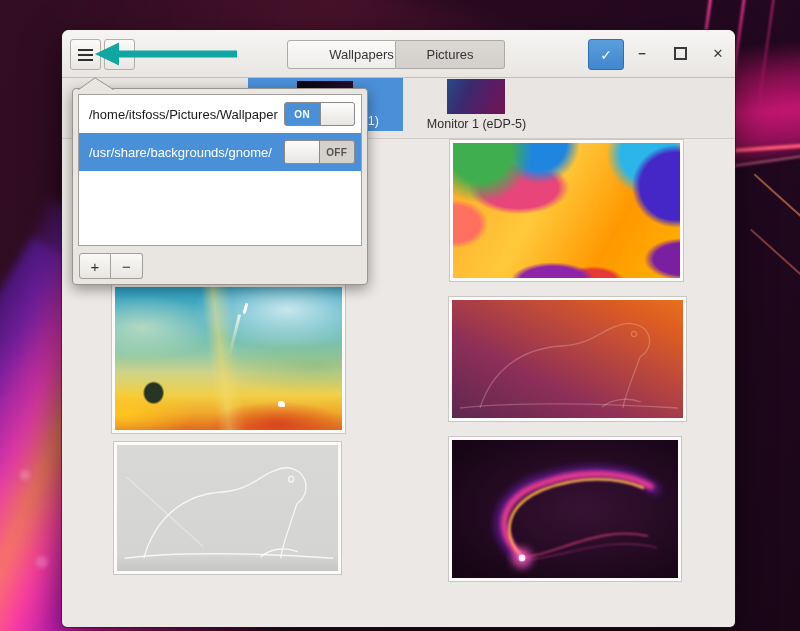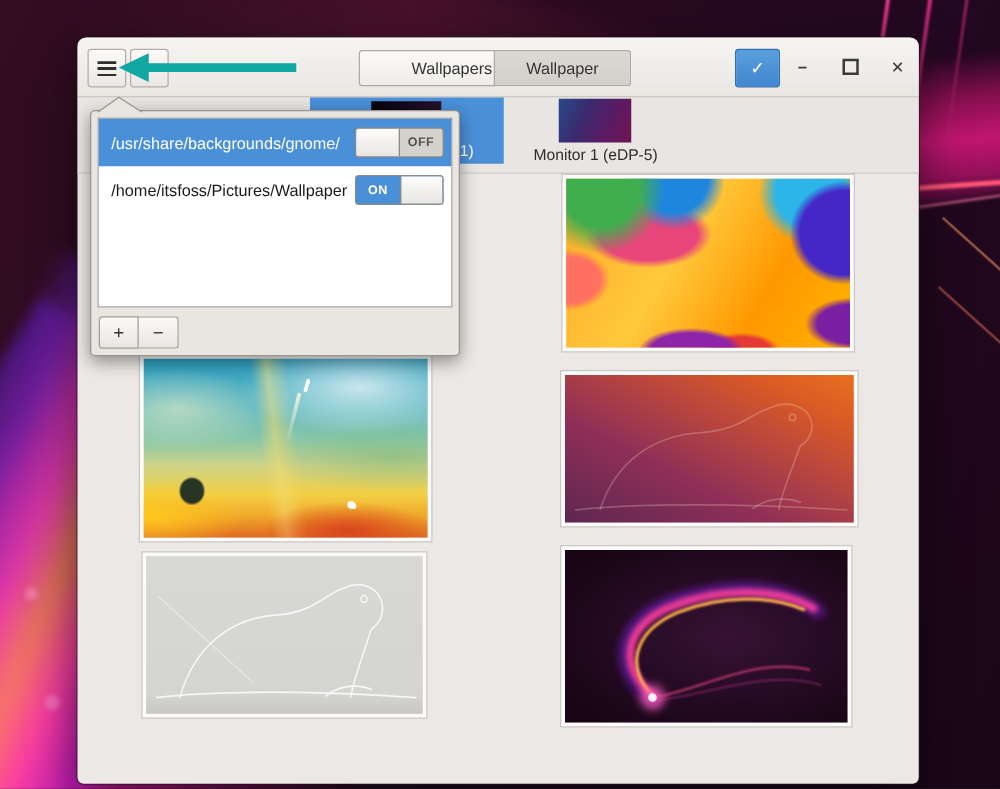--- a/index.html
+++ b/index.html
@@ -172,21 +172,21 @@
     <div class="headerbar">
       <div class="hbtn menu-btn">
         <span class="burger"></span>
       </div>
       <div class="hbtn ghost-btn">
         <span class="ghost-glyph"></span>
       </div>
 
       <div class="tabs">
         <div class="tab active">Wallpapers</div>
-        <div class="tab inactive">Wallpaper</div>
+        <div class="tab inactive">Pictures</div>
       </div>
 
       <div class="apply-btn">
         <span>✓</span>
       </div>
       <div class="winctl ctl-min">
         <span>−</span>
       </div>
       <div class="winctl ctl-max">
         <span class="max-box"></span>
@@ -261,34 +261,34 @@
         <path d="M 70 118 C 110 112 150 85 196 96" fill="none" stroke="#e0407f" stroke-width="1.6" filter="url(#b3)" opacity="0.8"></path>
         <path d="M 74 120 C 115 116 160 95 205 108" fill="none" stroke="#a03080" stroke-width="1.2" filter="url(#b3)" opacity="0.7"></path>
         <circle cx="70" cy="118" r="10" fill="#ff5fb8" filter="url(#b1)" opacity="0.75"></circle>
         <circle cx="70" cy="118" r="3.4" fill="#fff0fa"></circle>
       </svg>
     </div>
   </div>
 
   <div class="popover">
     <div class="plist">
+      <div class="prow plain">
+        <span class="ppath">/home/itsfoss/Pictures/Wallpaper</span>
+        <span class="switch sw-on">
+          <span class="sw-label">ON</span>
+          <span class="sw-handle"></span>
+        </span>
+      </div>
       <div class="prow sel">
         <span class="ppath">/usr/share/backgrounds/gnome/</span>
         <span class="switch sw-off">
           <span class="sw-handle"></span>
           <span class="sw-label">OFF</span>
         </span>
       </div>
-      <div class="prow plain">
-        <span class="ppath">/home/itsfoss/Pictures/Wallpaper</span>
-        <span class="switch sw-on">
-          <span class="sw-label">ON</span>
-          <span class="sw-handle"></span>
-        </span>
-      </div>
     </div>
     <div class="pfoot">
       <div class="pf-btn pf-add">+</div>
       <div class="pf-btn pf-rem">−</div>
     </div>
   </div>
   <svg class="pointer" width="36" height="13">
     <path d="M0,13 L17,0.8 L36,13" fill="#e9e6e2" stroke="#98948f" stroke-width="1" stroke-linejoin="round"></path>
   </svg>
 

